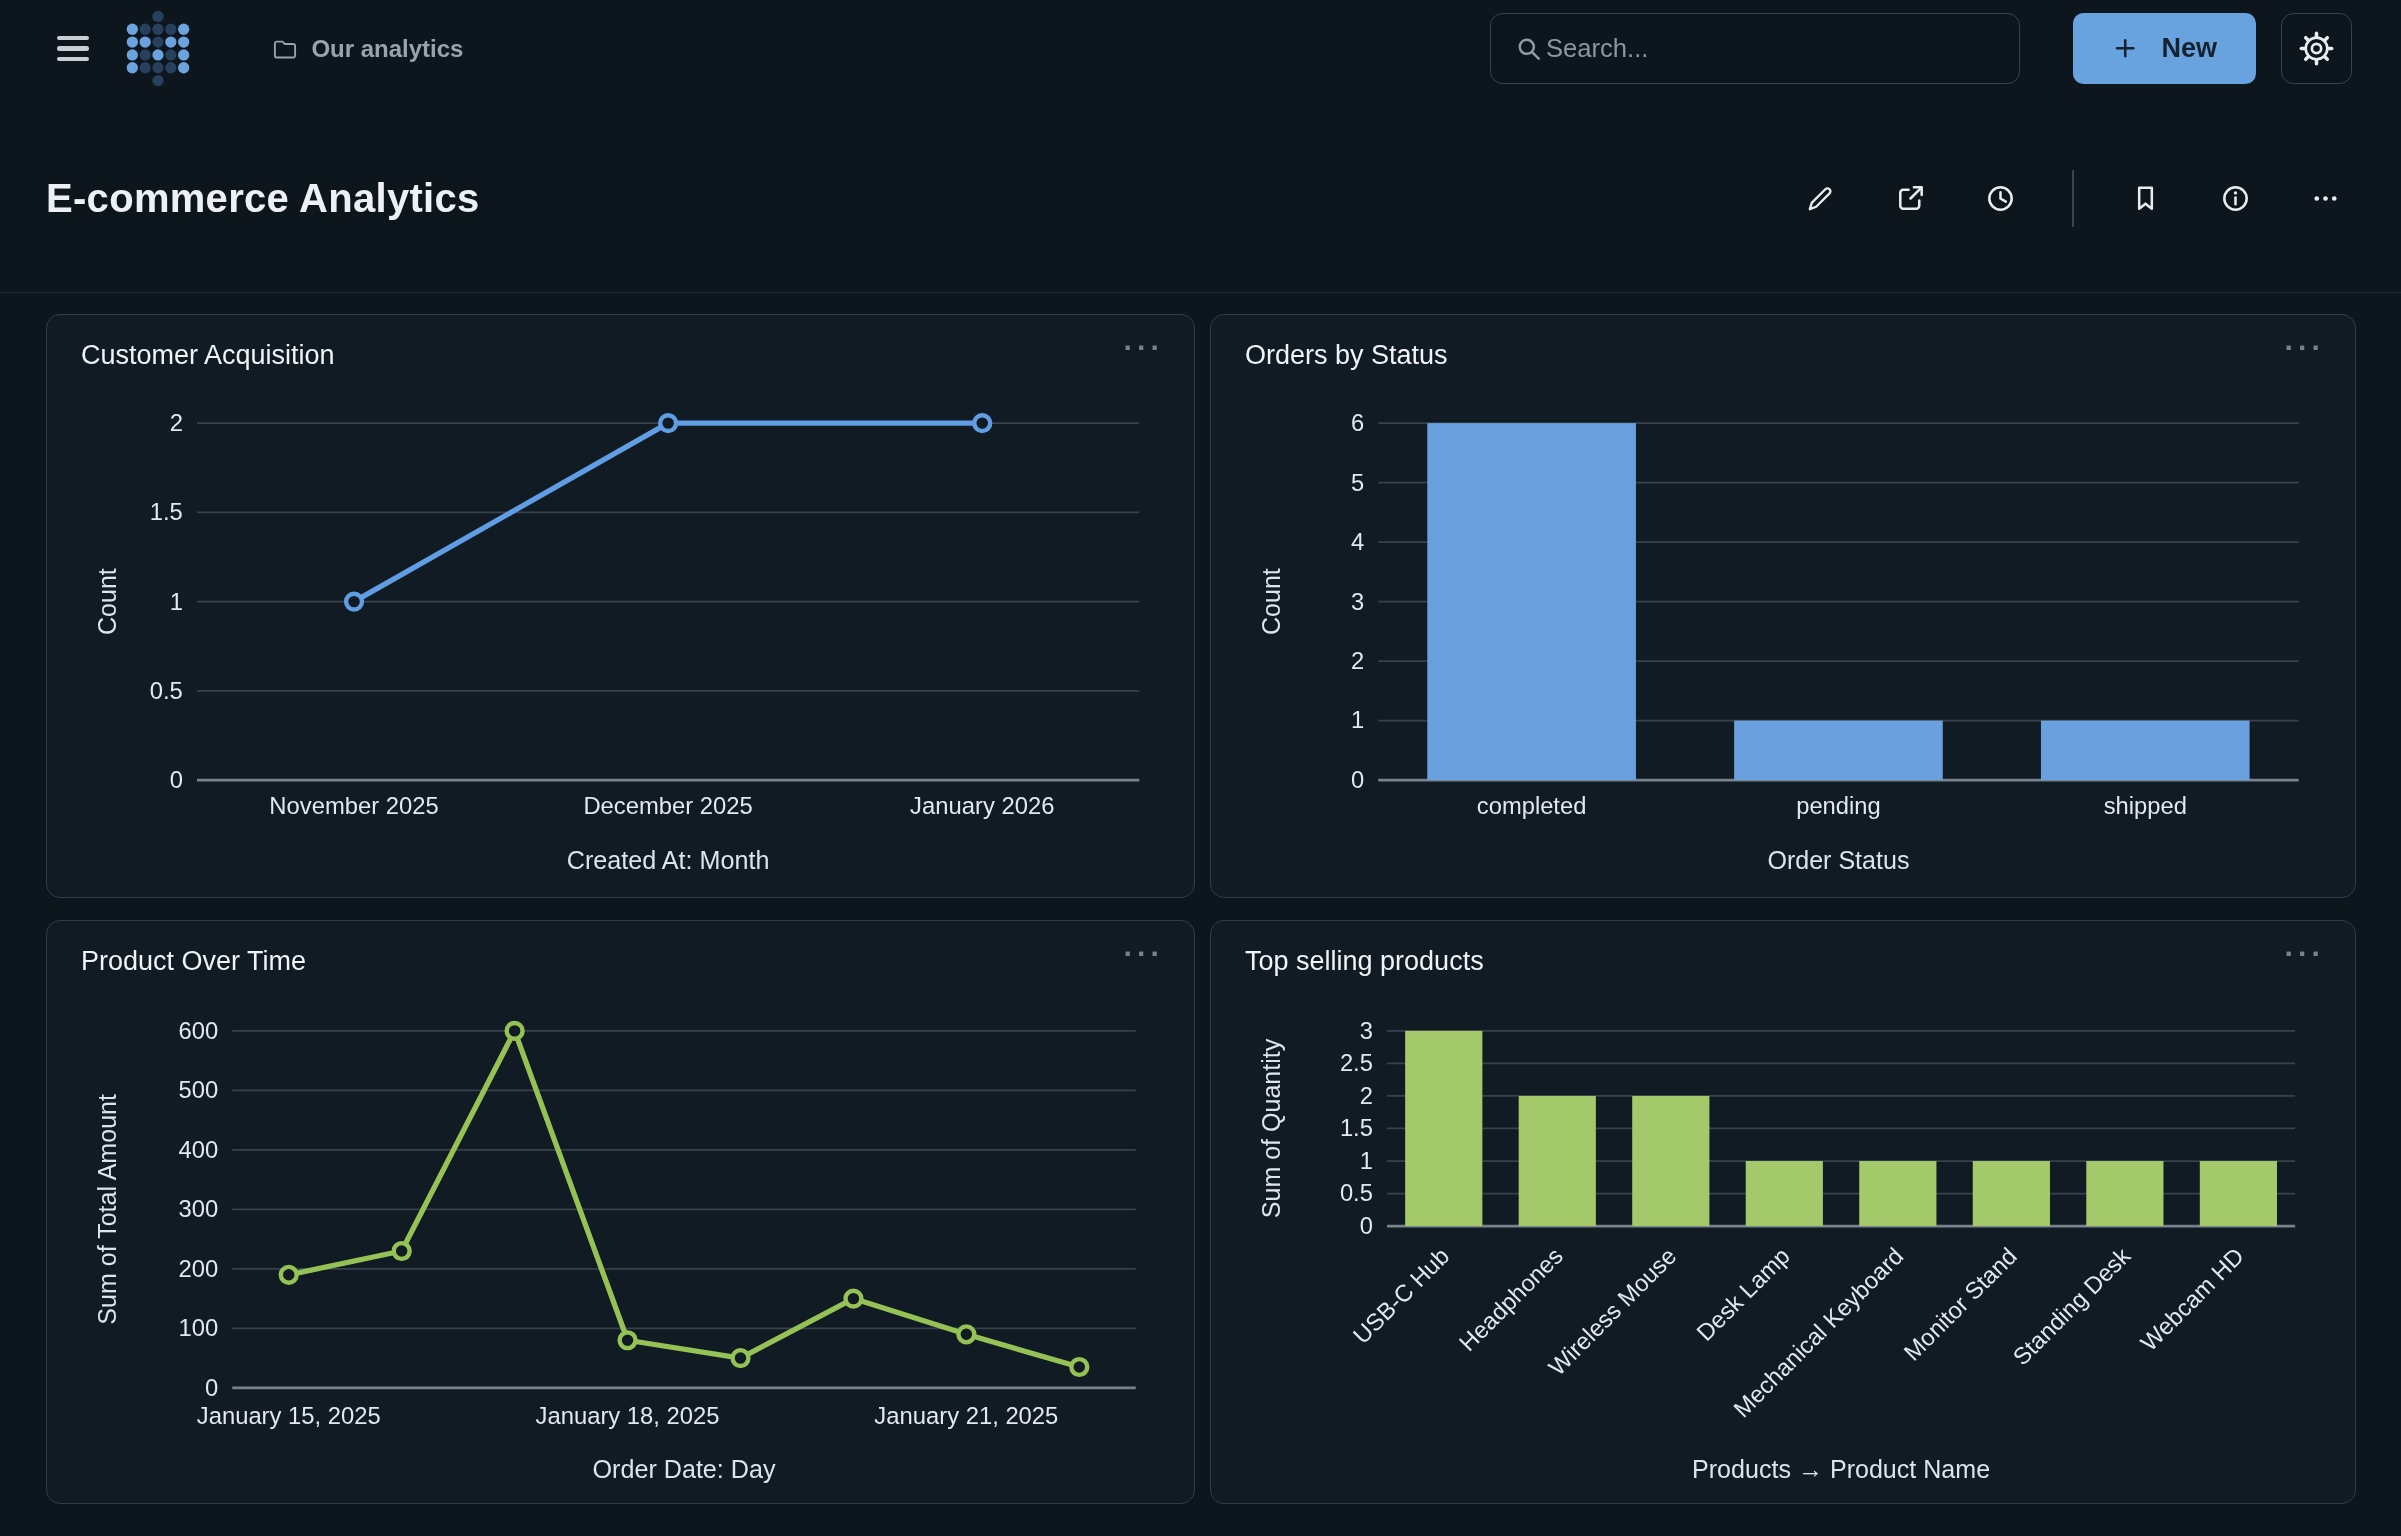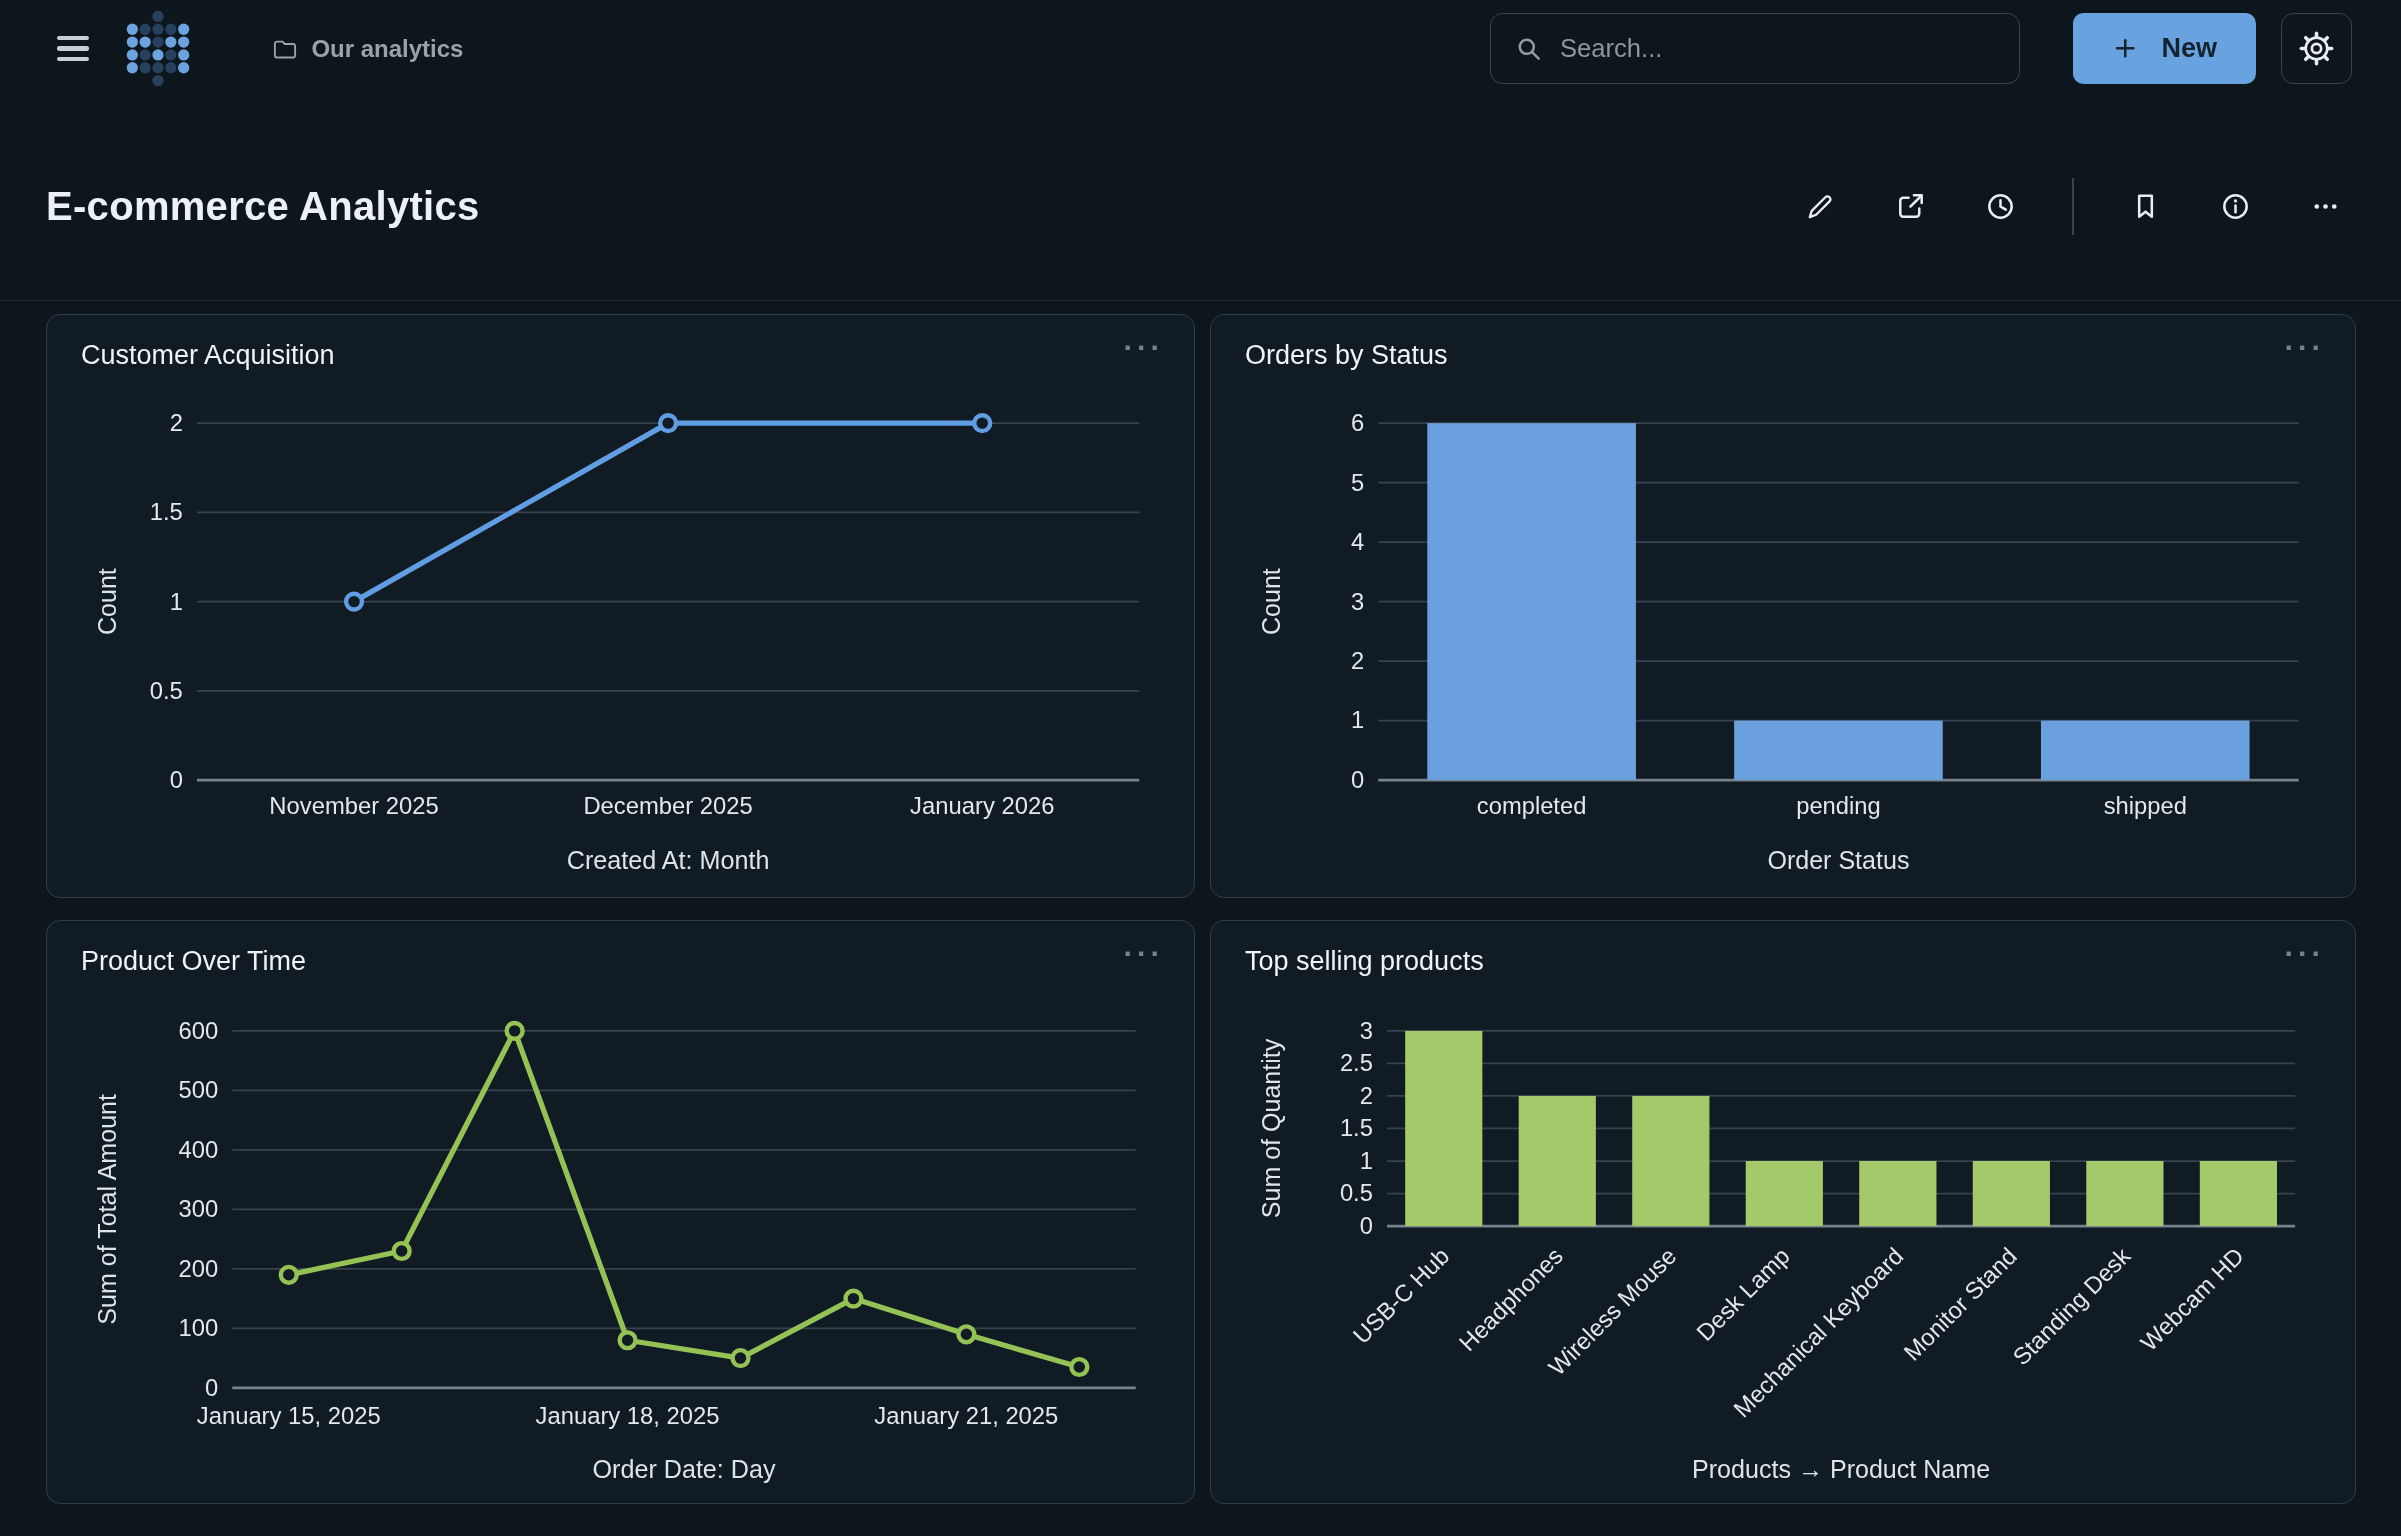--- a/index.html
+++ b/index.html
@@ -10,32 +10,32 @@
   .topnav{position:absolute;top:0;left:0;right:0;height:97px;display:flex;align-items:center;
     padding:0 49px 0 53px;box-sizing:border-box;}
   .icon-btn{background:none;border:none;padding:0;cursor:pointer;display:flex;align-items:center;justify-content:center;}
   .hamburger{width:39px;height:35px;flex-direction:column;justify-content:center;gap:6.2px;}
   .hamburger i{display:block;width:32px;height:4.4px;border-radius:2.2px;background:#c9cfd5;}
   .logo{margin-left:34px;display:flex;align-items:center;}
   .logo svg{width:64px;height:77px;}
   .breadcrumb{margin-left:81px;display:flex;align-items:center;gap:12.4px;cursor:pointer;}
   .breadcrumb span{font-size:24px;color:#9aa3ab;font-weight:700;}
   .search{margin-left:auto;width:530px;height:71px;border:1.8px solid #39444f;border-radius:12.4px;
-    display:flex;align-items:center;gap:14px;padding:0 23px;box-sizing:border-box;}
+    display:flex;align-items:center;padding:0 23px;box-sizing:border-box;}
   .search input{flex:1;background:transparent;border:none;outline:none;color:#d6dce2;font-size:25.6px;
     font-family:"Liberation Sans",sans-serif;}
   .search input::placeholder{color:#8d969f;}
   .new-btn{margin-left:53px;height:71px;padding:0 39px;border:none;border-radius:10.6px;background:#68a3e0;
     color:#15232e;display:flex;align-items:center;gap:23px;font-size:27px;font-weight:700;cursor:pointer;
     font-family:"Liberation Sans",sans-serif;}
   .gear-btn{margin-left:25px;width:71px;height:71px;border:1.8px solid #39444f;border-radius:12.4px;
     background:transparent;cursor:pointer;display:flex;align-items:center;justify-content:center;}
 
   
-  .dash-header{position:absolute;top:105px;left:0;right:0;height:196px;display:flex;align-items:center;
+  .dash-header{position:absolute;top:97px;left:0;right:0;height:196px;display:flex;align-items:center;
     padding:8.8px 57px 0 46px;box-sizing:border-box;border-bottom:0.9px solid rgba(255,255,255,0.09);text-align:right;}
   .dash-header h1{margin:0;font-size:40px;font-weight:700;color:#edf1f5;letter-spacing:0.3px;}
   .actions{margin-left:auto;display:flex;align-items:center;gap:53px;}
   .actions .icon-btn{width:37px;height:37px;}
   .vdivider{width:1.8px;height:57px;background:#3a4450;}
 
   
   .grid{position:absolute;top:314px;left:46px;display:grid;grid-template-columns:1149px 1146px;
     grid-template-rows:584px 584px;gap:22px 15px;}
   .card{position:relative;background:#101b24;border:0.9px solid #313d48;border-radius:14px;

